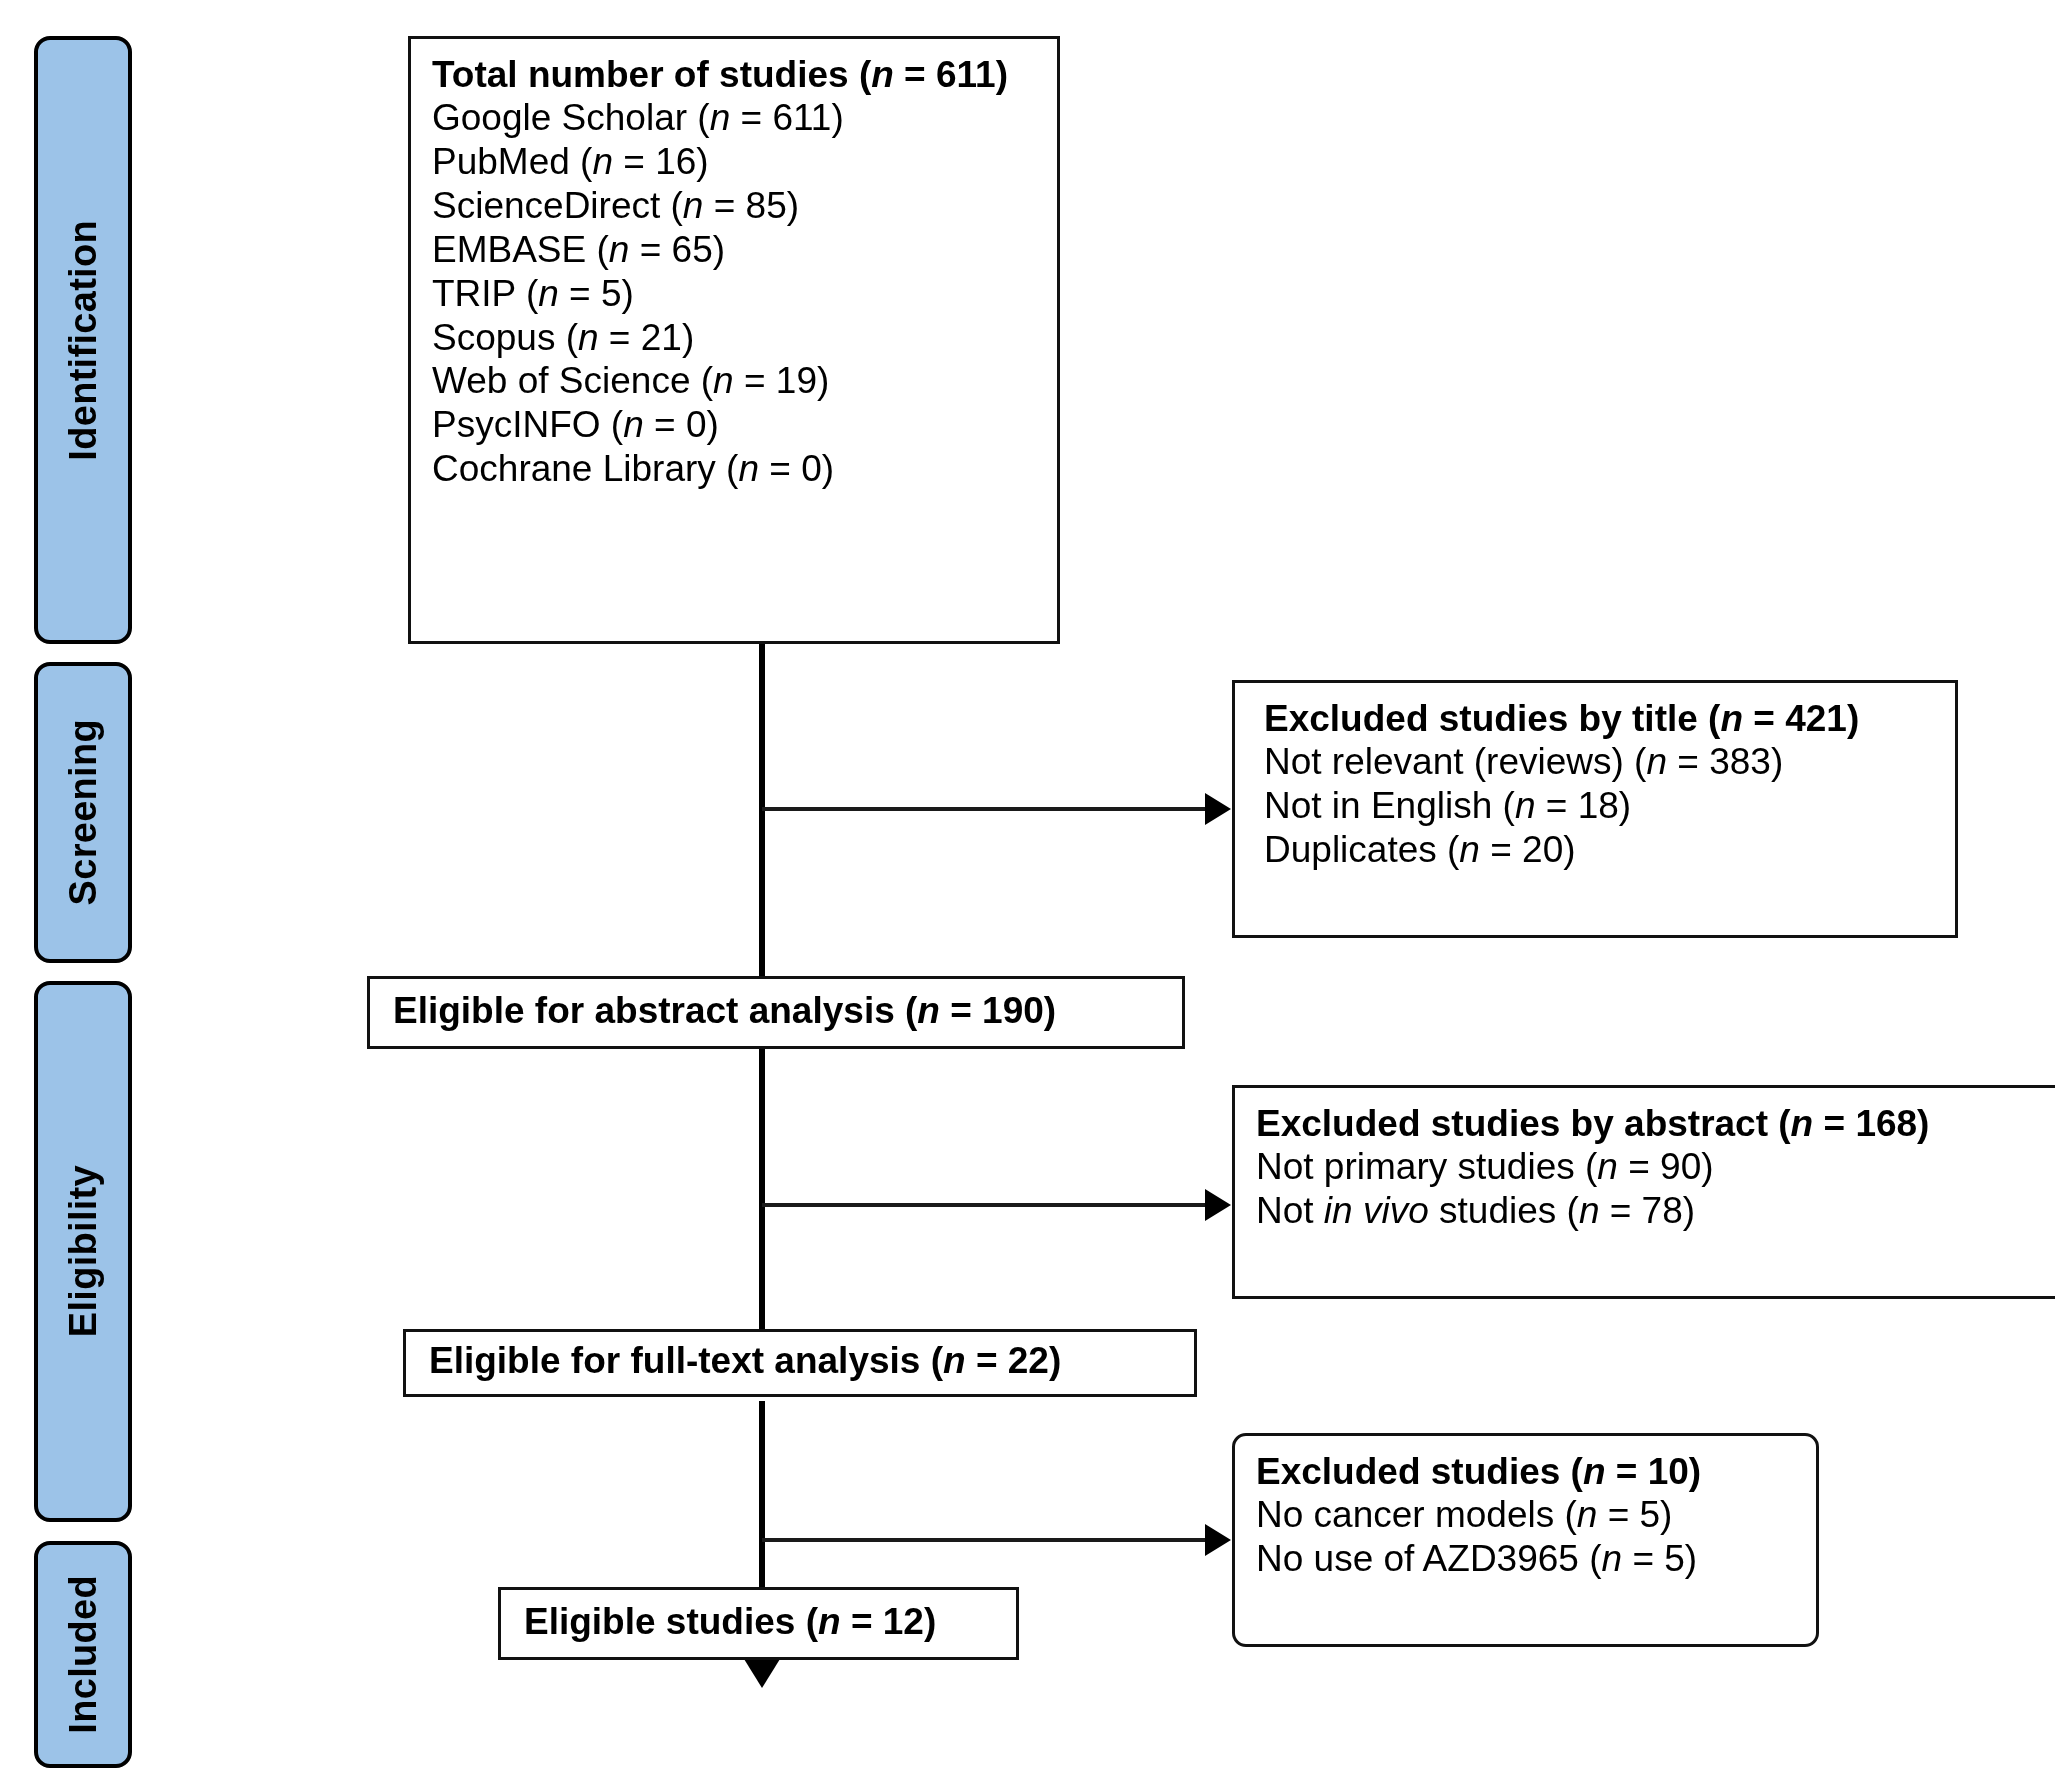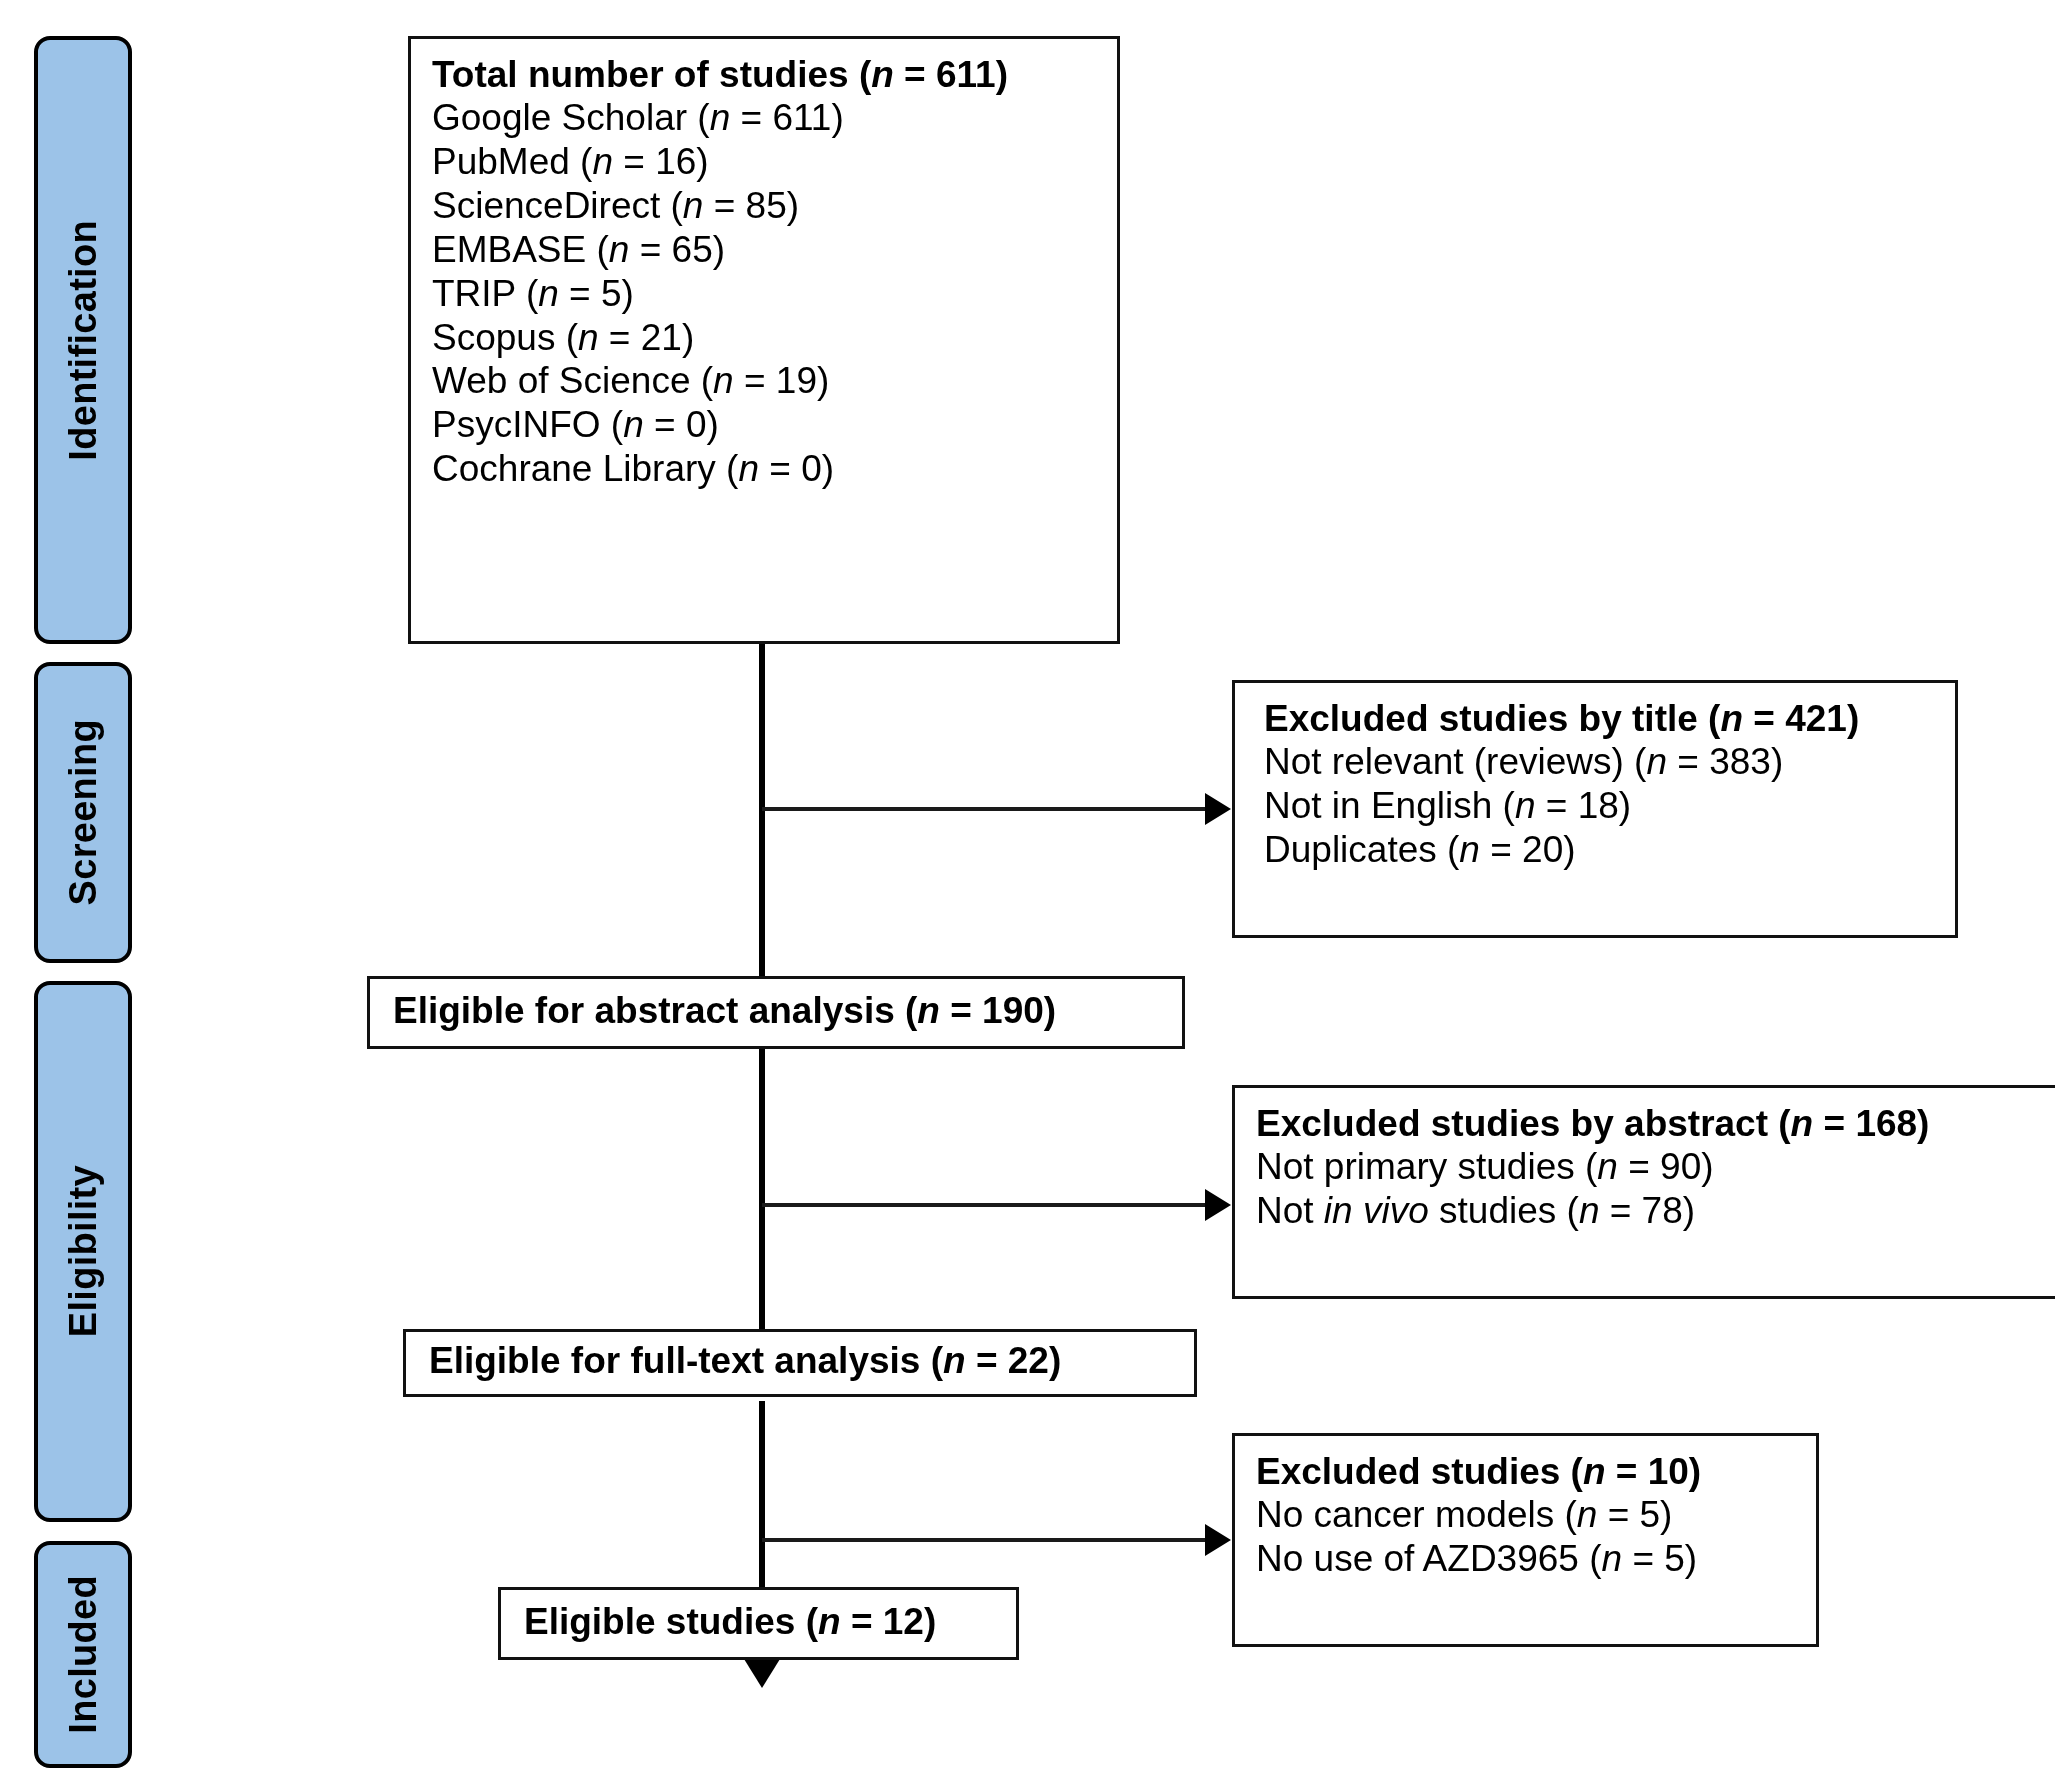--- a/index.html
+++ b/index.html
@@ -121,21 +121,21 @@
 
   <div class="hline" style="left:762px; top:1203px; width:444px;"></div>
   <div class="arrow-right" style="left:1205px; top:1189px;"></div>
 
   <div class="vline" style="left:759px; top:1401px; height:264px;"></div>
   <div class="arrow-down" style="left:744px; top:1659px;"></div>
 
   <div class="hline" style="left:762px; top:1538px; width:444px;"></div>
   <div class="arrow-right" style="left:1205px; top:1524px;"></div>
 
-  <div class="flow-box" style="left:408px; top:36px; width:712px; height:608px;">
+  <div class="flow-box" style="left:408px; top:36px; width:652px; height:608px;">
     <div class="line head">Total number of studies (<em class="n">n</em> = 611)</div>
     <div class="line">Google Scholar (<em class="n">n</em> = 611)</div>
     <div class="line">PubMed (<em class="n">n</em> = 16)</div>
     <div class="line">ScienceDirect (<em class="n">n</em> = 85)</div>
     <div class="line">EMBASE (<em class="n">n</em> = 65)</div>
     <div class="line">TRIP (<em class="n">n</em> = 5)</div>
     <div class="line">Scopus (<em class="n">n</em> = 21)</div>
     <div class="line">Web of Science (<em class="n">n</em> = 19)</div>
     <div class="line">PsycINFO (<em class="n">n</em> = 0)</div>
     <div class="line">Cochrane  Library (<em class="n">n</em> = 0)</div>
@@ -157,21 +157,21 @@
     <div class="line">Not primary studies (<em class="n">n</em> = 90)</div>
     <div class="line">
       <span>Not </span><em>in vivo</em><span> studies (<em class="n">n</em> = 78)</span>
     </div>
   </div>
 
   <div class="flow-box single" style="left:381px; top:1329px; width:794px; height:68px;margin-left:22px;">
     <div class="line head">Eligible for full-text analysis (<em class="n">n</em> = 22)</div>
   </div>
 
-  <div class="flow-box" style="left:1232px; top:1433px; width:587px; height:214px;">
+  <div class="flow-box" style="left:1232px; top:1433px; width:587px; height:214px;border-radius:14px;">
     <div class="line head">Excluded studies (<em class="n">n</em> = 10)</div>
     <div class="line">No cancer models (<em class="n">n</em> = 5)</div>
     <div class="line">No use of AZD3965 (<em class="n">n</em> = 5)</div>
   </div>
 
   <div class="flow-box single" style="left:498px; top:1587px; width:521px; height:73px;align-items:center;">
     <div class="line head">Eligible studies (<em class="n">n</em> = 12)</div>
   </div>
 
 </div>

